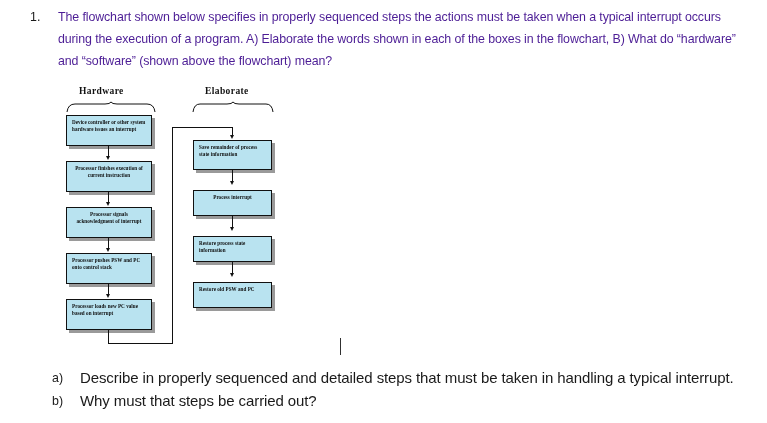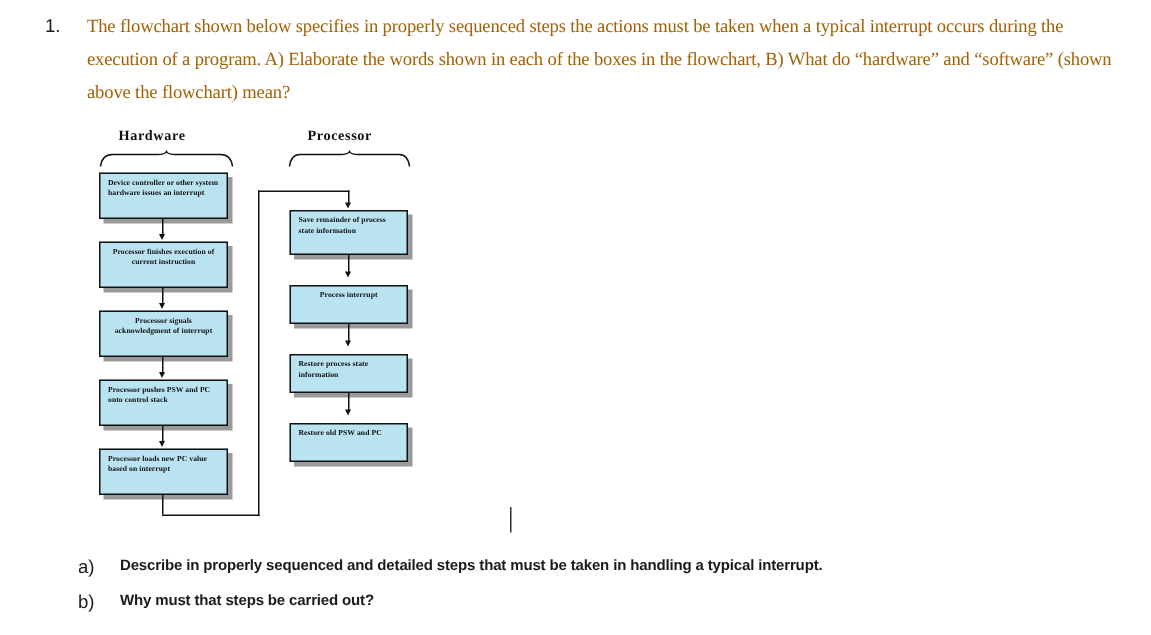--- a/index.html
+++ b/index.html
@@ -31,23 +31,22 @@
     width: 28px;
     flex: 0 0 28px;
     font-size: 12.4px;
     line-height: 22px;
     color: #1a1a1a;
   }
   .q-text {
     flex: 1 1 auto;
     font-size: 12.4px;
     line-height: 22px;
-    color: #a16207;
+    color: #4c1d95;
     letter-spacing: -0.1px;
-    font-family: Liberation Serif, serif;
   }
 
   
   .flowchart {
     position: absolute;
     left: 0;
     top: 0;
     width: 767px;
     height: 337px;
     pointer-events: none;
@@ -125,40 +124,39 @@
     margin-bottom: 3px;
   }
   .sq-marker {
     width: 28px;
     flex: 0 0 28px;
     font-size: 12.4px;
     line-height: 20px;
   }
   .sq-text {
     flex: 1 1 auto;
-    font-size: 10px;
+    font-size: 15px;
     line-height: 20px;
     letter-spacing: -0.1px;
-    font-weight: bold;
   }
 </style>
 </head>
 <body>
 
 <div class="question-block">
   <div class="q-row">
     <div class="q-number">1.</div>
     <div class="q-text">The flowchart shown below specifies in properly sequenced steps the actions must be taken when a typical interrupt occurs during the execution of a program. A) Elaborate the words shown in each of the boxes in the flowchart, B) What do “hardware” and “software” (shown above the flowchart) mean?</div>
   </div>
 </div>
 
 <div class="flowchart">
 
   <div class="col-label label-hardware">Hardware</div>
-  <div class="col-label label-software">Processor</div>
+  <div class="col-label label-software">Elaborate</div>
 
   <div class="brace" style="left:66px; top:99px;">
     <svg width="90" height="12" viewBox="0 0 90 12">
       <path d="M1,11 Q2,3 9,3 L39,3 Q44,3 45,1 Q46,3 51,3 L81,3 Q88,3 89,11" fill="none" stroke="#111111" stroke-width="1"></path>
     </svg>
   </div>
   <div class="brace" style="left:192px; top:99px;">
     <svg width="82" height="12" viewBox="0 0 82 12">
       <path d="M1,11 Q2,3 8,3 L35,3 Q40,3 41,1 Q42,3 47,3 L74,3 Q80,3 81,11" fill="none" stroke="#111111" stroke-width="1"></path>
     </svg>

